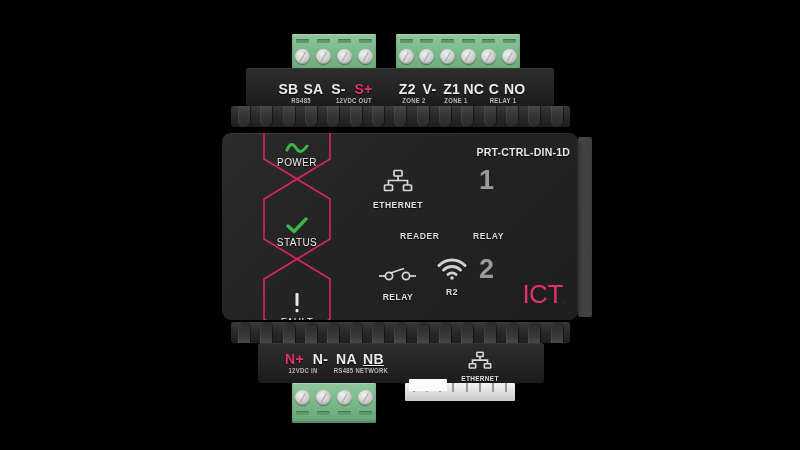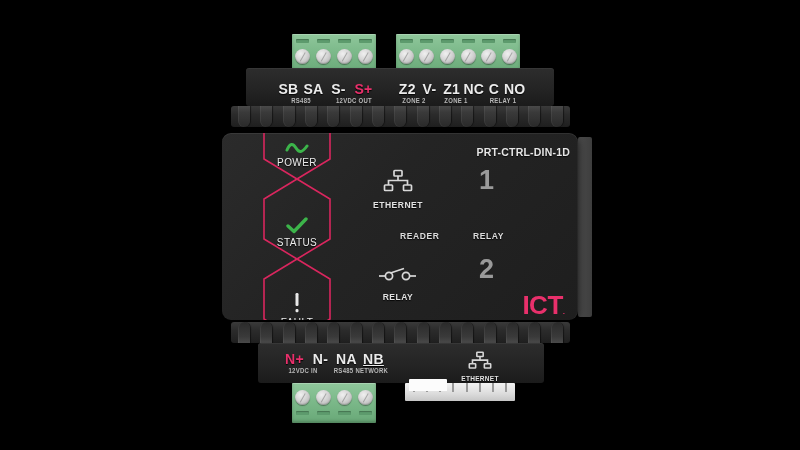--- a/index.html
+++ b/index.html
@@ -203,24 +203,24 @@
     color: #dcdcdc;
     font-size: 8.5px;
     font-weight: bold;
     letter-spacing: 0.6px;
     text-shadow: 0 1px 1px rgba(0,0,0,0.85);
   }
 
   
   .ict-logo {
     position: absolute;
-    right: 13px; bottom: 2px;
+    right: 13px; bottom: 13px;
     color: #e8306b;
     font-size: 26px;
-    font-weight: bold;
+    font-weight: normal;
     letter-spacing: -0.5px;
     line-height: 1;
   }
   .ict-logo .tm {
     font-size: 8px;
     vertical-align: baseline;
     letter-spacing: 0;
   }
 
   
@@ -393,20 +393,31 @@
           <path d="M1,11 L7,11"></path>
           <circle cx="11" cy="11" r="3.6"></circle>
           <circle cx="28" cy="11" r="3.6"></circle>
           <path d="M32,11 L38,11"></path>
           <path d="M12.5,8 L26,3.5"></path>
         </g>
       </svg>
       <div class="icon-cap">RELAY</div>
     </div>
 
+    <div class="icon-cell" style="left:208px; top:125px; width:44px;">
+      <svg width="30" height="22" viewBox="0 0 30 22">
+        <g fill="none" stroke="#d0d0d0" stroke-linecap="round">
+          <path d="M2,7.5 A18,18 0 0 1 28,7.5" stroke-width="3"></path>
+          <path d="M6.5,12 A12,12 0 0 1 23.5,12" stroke-width="3"></path>
+          <path d="M11,16.5 A6,6 0 0 1 19,16.5" stroke-width="3"></path>
+        </g>
+        <circle cx="15" cy="20" r="1.8" fill="#d0d0d0"></circle>
+      </svg>
+      <div class="icon-cap">R2</div>
+    </div>
 
     <div class="big-num" style="left:257px; top:123px;">2</div>
 
     <div class="ict-logo">
       <span>ICT</span><span class="tm">.</span>
     </div>
 
   </div>
 
   <div class="vent-band flip" style="left:231px; top:322px; width:339px; height:21px;">

